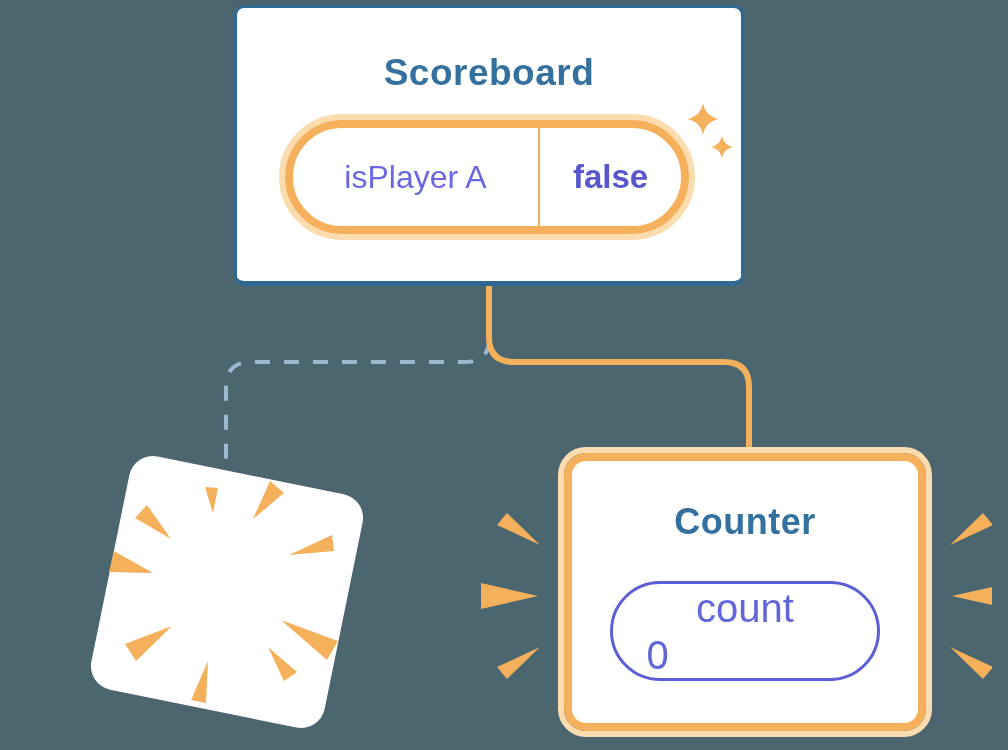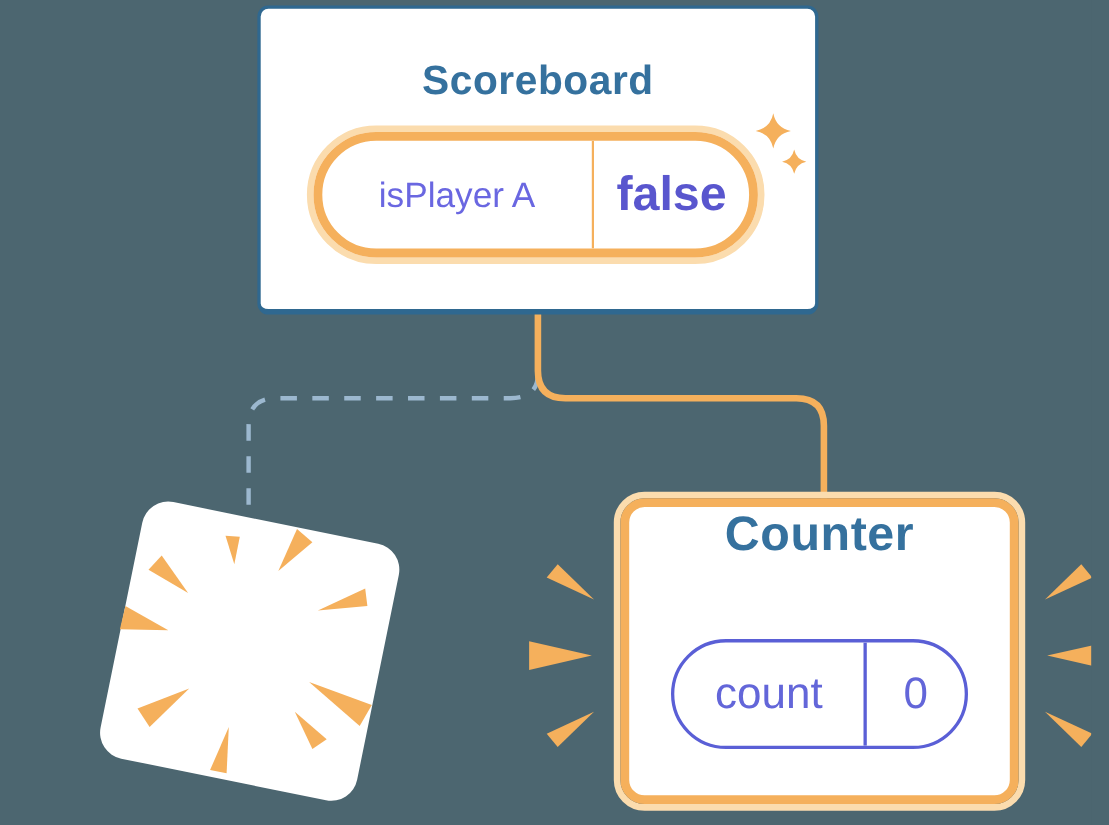--- a/index.html
+++ b/index.html
@@ -24,28 +24,28 @@
   .scoreboard .card-title{margin-top:44px;}
 
   .pill-glow{position:absolute;box-sizing:border-box;border:6px solid var(--c-orange-glow);border-radius:70px;}
   .scoreboard .pill-glow{left:42px;top:106px;width:416px;height:126px;}
   .pill{box-sizing:border-box;width:100%;height:100%;background:var(--c-white);display:flex;align-items:stretch;overflow:hidden;}
   .orange-pill{border:8px solid var(--c-orange);border-radius:62px;}
   .pill-cell{display:flex;align-items:center;justify-content:center;}
   .pill-label{flex:1;font-size:32px;color:var(--c-purple);}
   .pill-divider{width:2px;}
   .orange-divider{background:var(--c-orange);}
-  .scoreboard .pill-value{width:141px;font-size:44px;font-weight:700;color:var(--c-purple-bold);}
+  .scoreboard .pill-value{width:141px;font-size:33px;font-weight:700;color:var(--c-purple-bold);}
   .sparkles{position:absolute;left:440px;top:85px;width:70px;height:75px;overflow:visible;}
 
   .counter-outer{position:absolute;left:558px;top:447px;width:374px;height:290px;box-sizing:border-box;border:6px solid var(--c-orange-glow);border-radius:28px;}
   .counter-inner{box-sizing:border-box;width:100%;height:100%;border:8px solid var(--c-orange);border-radius:22px;background:var(--c-white);position:relative;}
-  .counter-inner .card-title{font-size:44px;}
+  .counter-inner .card-title{margin-top:40px;font-size:36px;}
   .indigo-pill-wrap{position:absolute;left:38px;top:120px;width:270px;height:100px;box-sizing:border-box;}
-  .indigo-pill{border:3px solid var(--c-indigo);border-radius:60px;}
+  .indigo-pill{border:3px solid var(--c-indigo);border-radius:60px;flex-direction:column;}
   .indigo-pill .pill-label{font-size:40px;color:var(--c-indigo-text);}
   .indigo-divider{background:var(--c-indigo);width:3px;}
   .indigo-pill .pill-value{width:89px;font-size:40px;color:var(--c-indigo-text);}
 </style>
 </head>
 <body>
 
 <div class="canvas">
 
   <svg class="decor" viewBox="0 0 1008 750" xmlns="http://www.w3.org/2000/svg" aria-hidden="true">

